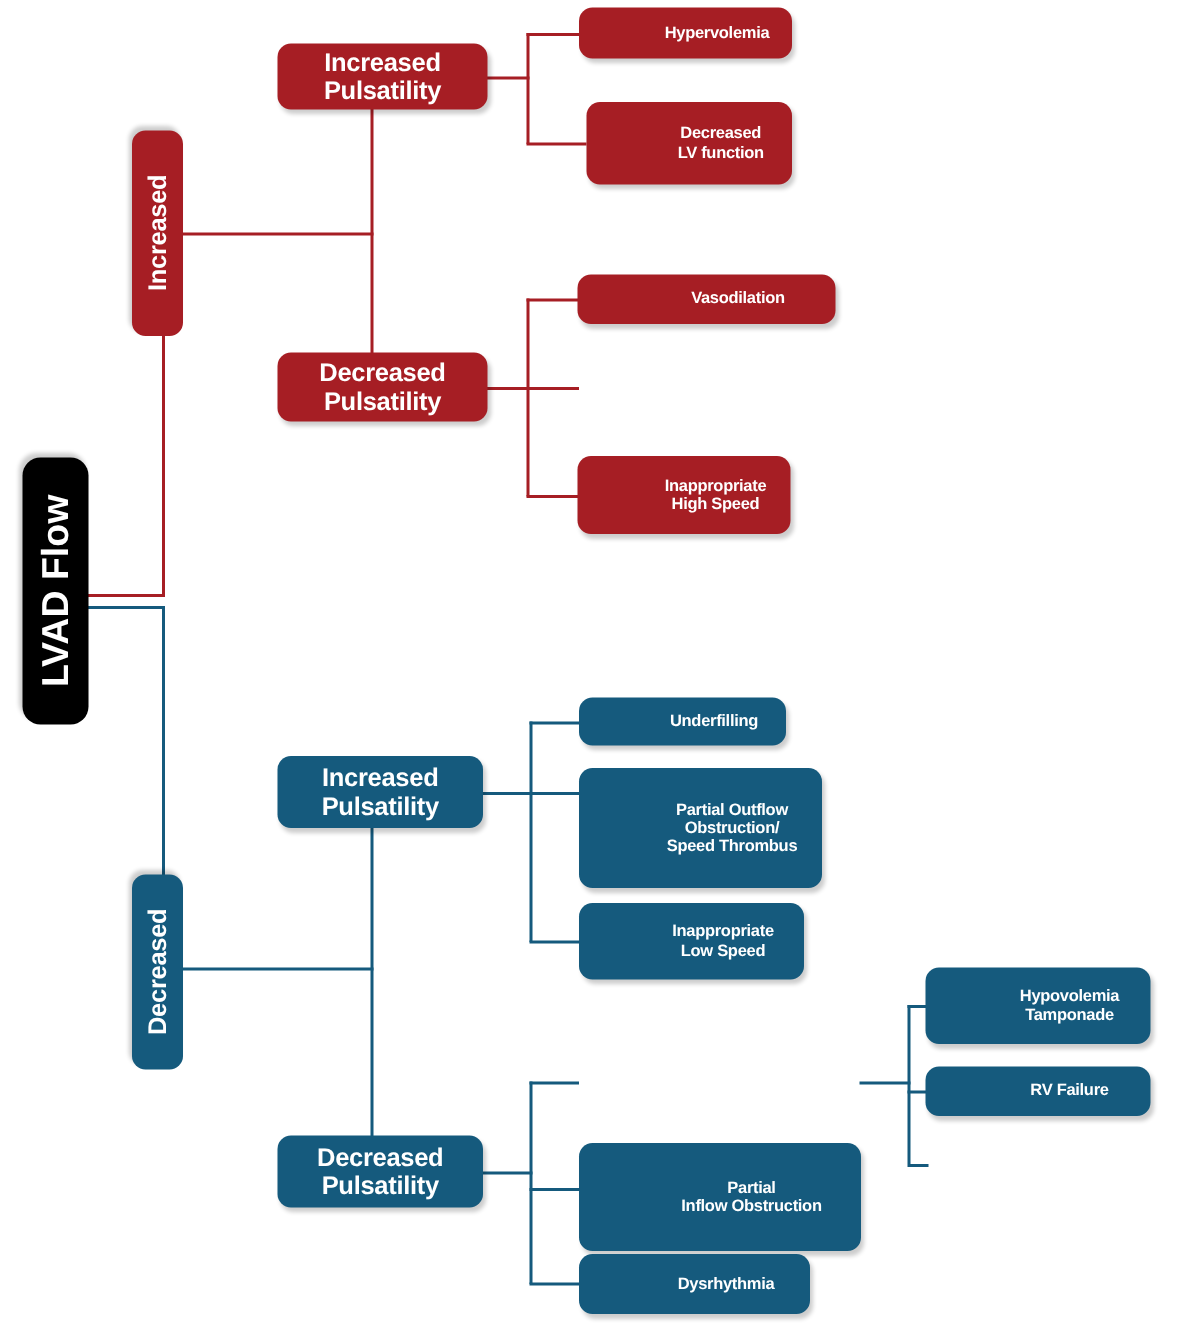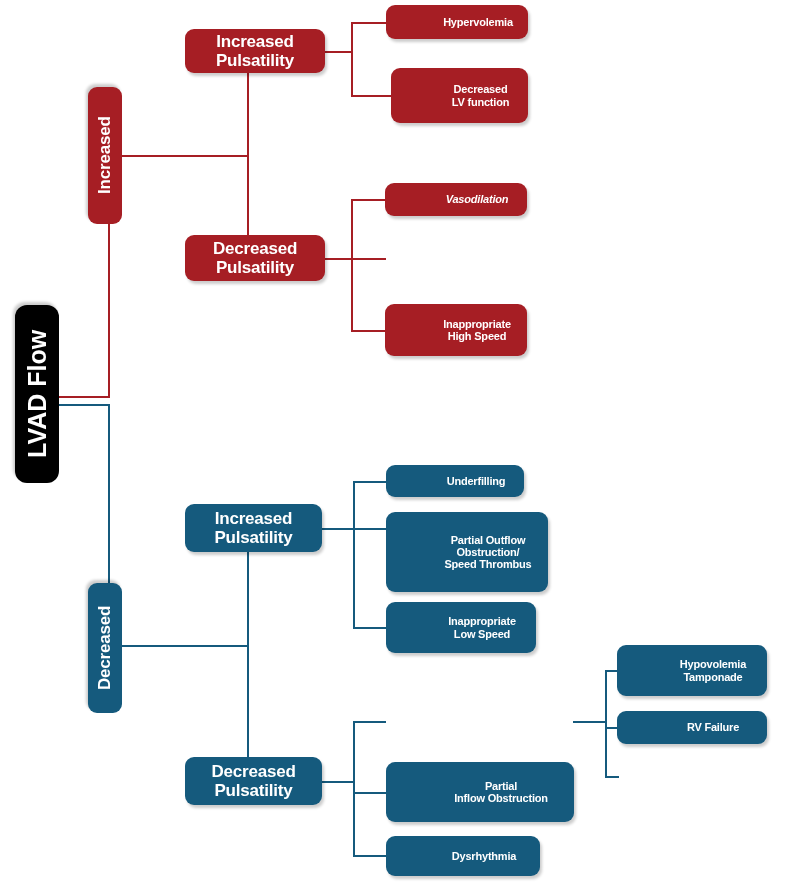--- a/index.html
+++ b/index.html
@@ -122,38 +122,38 @@
   <div class="node red level2" style="left:185px; top:29px; width:140px; height:44px;">Increased
 Pulsatility</div>
 
   <div class="node red level2" style="left:185px; top:235px; width:140px; height:46px;">Decreased
 Pulsatility</div>
 
   <div class="node red leaf" style="left:386px; top:5px; width:142px; height:34px;">Hypervolemia</div>
   <div class="node red leaf" style="left:391px; top:68px; width:137px; height:55px;">Decreased
 LV function</div>
 
-  <div class="node red leaf" style="left:385px; top:183px; width:142px; height:33px;font-style:italic;">Vasodilation</div>
+  <div class="node red leaf" style="left:385px; top:183px; width:172px; height:33px;">Vasodilation</div>
   <div class="node red leaf" style="left:385px; top:304px; width:142px; height:52px;">Inappropriate
 High Speed</div>
 
   <div class="node blue level2" style="left:185px; top:504px; width:137px; height:48px;">Increased
 Pulsatility</div>
 
   <div class="node blue level2" style="left:185px; top:757px; width:137px; height:48px;">Decreased
 Pulsatility</div>
 
   <div class="node blue leaf" style="left:386px; top:465px; width:138px; height:32px;">Underfilling</div>
   <div class="node blue leaf" style="left:386px; top:512px; width:162px; height:80px;">Partial Outflow
 Obstruction/
 Speed Thrombus</div>
   <div class="node blue leaf" style="left:386px; top:602px; width:150px; height:51px;">Inappropriate
 Low Speed</div>
 
-  <div class="node blue leaf" style="left:386px; top:762px; width:188px; height:60px;">Partial
+  <div class="node blue leaf" style="left:386px; top:762px; width:188px; height:72px;">Partial
 Inflow Obstruction</div>
   <div class="node blue leaf" style="left:386px; top:836px; width:154px; height:40px;">Dysrhythmia</div>
 
   <div class="node blue leaf" style="left:617px; top:645px; width:150px; height:51px;">Hypovolemia
 Tamponade</div>
   <div class="node blue leaf" style="left:617px; top:711px; width:150px; height:33px;">RV Failure</div>
 
 </div>
 
 </body></html>

